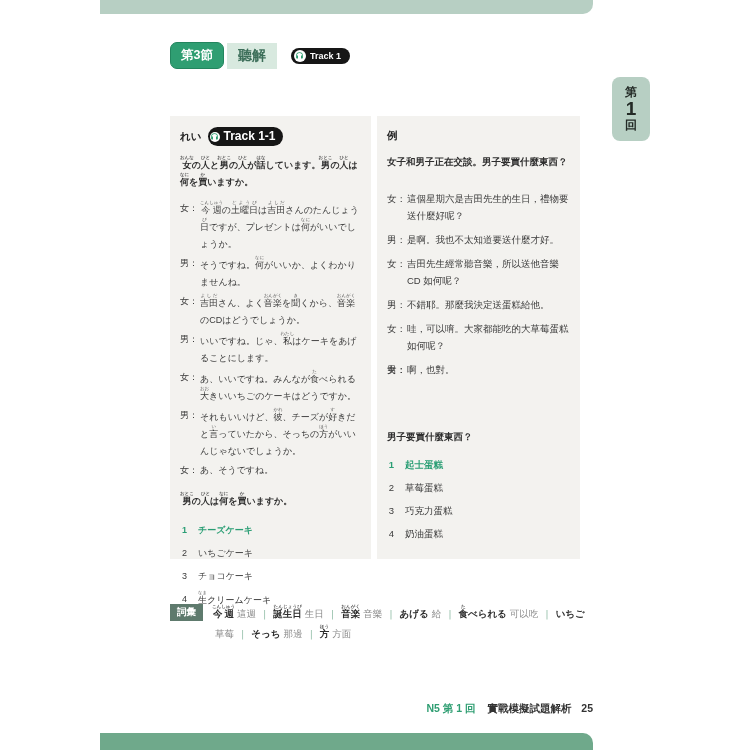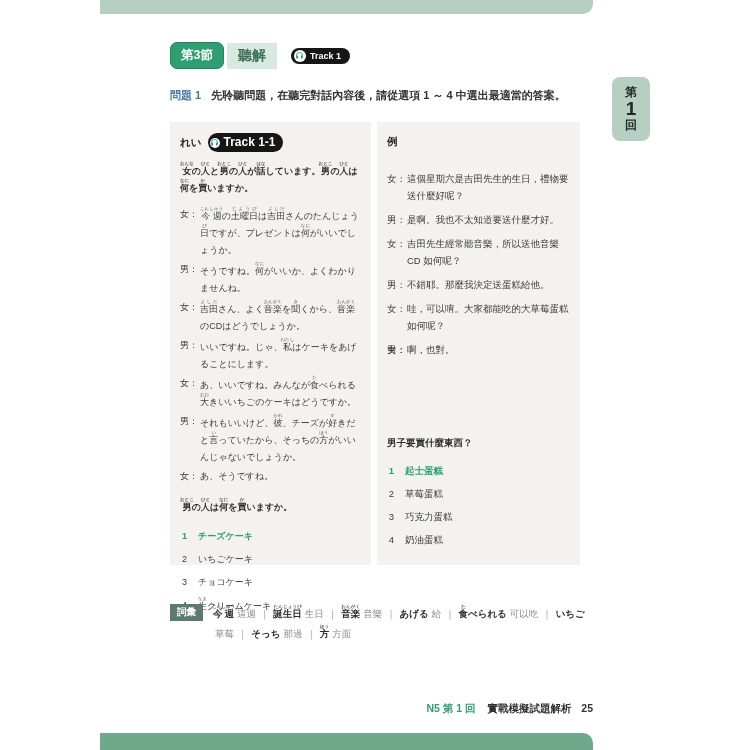--- a/index.html
+++ b/index.html
@@ -32,21 +32,21 @@
     display:flex; align-items:center; justify-content:center; }
   .track-pill .circ svg { width:9px; height:9px; fill:#2f9e72; }
   .track-pill .tlab { color:#fff; font-size:9px; font-weight:bold; }
 
   
   .problem { position:absolute; left:170px; top:88px; width:424px; font-size:11px; font-weight:bold; }
   .problem .plabel { color:#4678a8; margin-right:10px; }
   .problem .ptext { color:#333; }
 
   
-  .panel { position:absolute; top:122px; background:#f3f2ef; padding:11px 10px 16px 10px;
+  .panel { position:absolute; top:116px; background:#f3f2ef; padding:11px 10px 16px 10px;
     display:flex; flex-direction:column; }
   .panel.left { left:170px; width:201px; height:443px; }
   .panel.right { left:377px; width:203px; height:443px; }
   .panel-head { display:flex; align-items:center; gap:6px; }
   .panel-head .ptitle { font-size:10.5px; font-weight:bold; color:#222; }
   .panel .track-pill { margin-left:0; padding:1px 7px 1px 2px; }
   .panel .track-pill .tlab { font-size:12px; }
   .panel .track-pill .circ { width:10px; height:10px; }
 
   .jp { font-size:9px; line-height:17px; }
@@ -108,23 +108,20 @@
     <span class="track-pill">
       <span class="circ">
         <svg viewBox="0 0 24 24">
             <path d="M12 3a9 9 0 0 0-9 9v6a2 2 0 0 0 2 2h3v-8H5v0a7 7 0 0 1 14 0h-3v8h3a2 2 0 0 0 2-2v-6a9 9 0 0 0-9-9z"></path>
           </svg>
       </span>
       <span class="tlab">Track 1</span>
     </span>
   </div>
 
-  <div class="problem">
-    <span class="plabel">問題 1</span><span class="ptext">先聆聽問題，在聽完對話內容後，請從選項 1 ～ 4 中選出最適當的答案。</span>
-  </div>
 
   <div class="panel left jp">
     <div class="panel-head">
       <span class="ptitle">れい</span>
       <span class="track-pill">
         <span class="circ">
           <svg viewBox="0 0 24 24">
               <path d="M12 3a9 9 0 0 0-9 9v6a2 2 0 0 0 2 2h3v-8H5v0a7 7 0 0 1 14 0h-3v8h3a2 2 0 0 0 2-2v-6a9 9 0 0 0-9-9z"></path>
             </svg>
         </span>
@@ -160,20 +157,21 @@
           <span class="onum">4</span>
           <span class="olabel"><ruby>生<rt>なま</rt></ruby>クリームケーキ</span>
         </div>
     </div>
   </div>
 
   <div class="panel right zh">
     <div class="panel-head">
       <span class="ptitle">例</span>
     </div>
+    <div class="q">女子和男子正在交談。男子要買什麼東西？</div>
     <div class="dialogue">
       <div class="dline"><span class="spk">女：</span><span>這個星期六是吉田先生的生日，禮物要送什麼好呢？</span></div>
       <div class="dline"><span class="spk">男：</span><span>是啊。我也不太知道要送什麼才好。</span></div>
       <div class="dline"><span class="spk">女：</span><span>吉田先生經常聽音樂，所以送他音樂 CD 如何呢？</span></div>
       <div class="dline"><span class="spk">男：</span><span>不錯耶。那麼我決定送蛋糕給他。</span></div>
       <div class="dline"><span class="spk">女：</span><span>哇，可以唷。大家都能吃的大草莓蛋糕如何呢？</span></div>
       <div class="dline"><span class="spk">男：</span></div>
       <div class="dline"><span class="spk">女：</span><span>啊，也對。</span></div>
     </div>
     <div class="spacer"></div>

